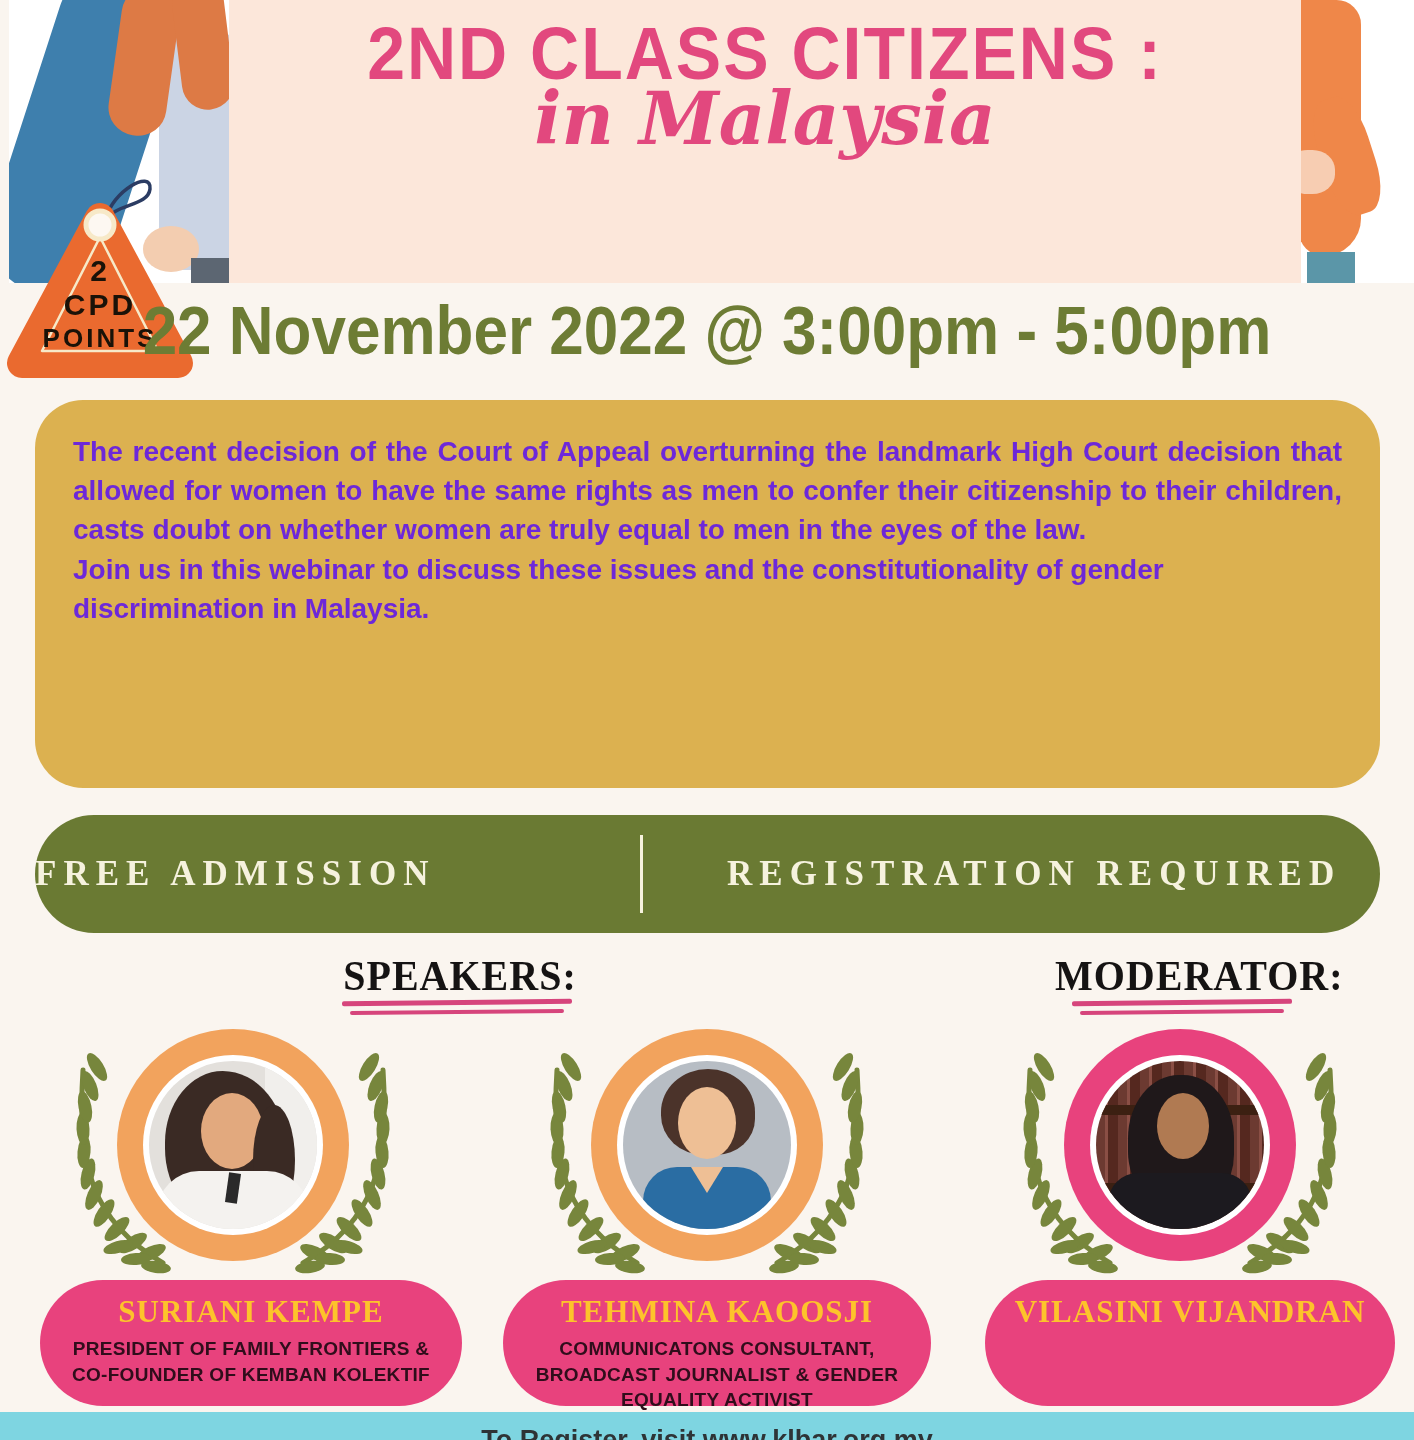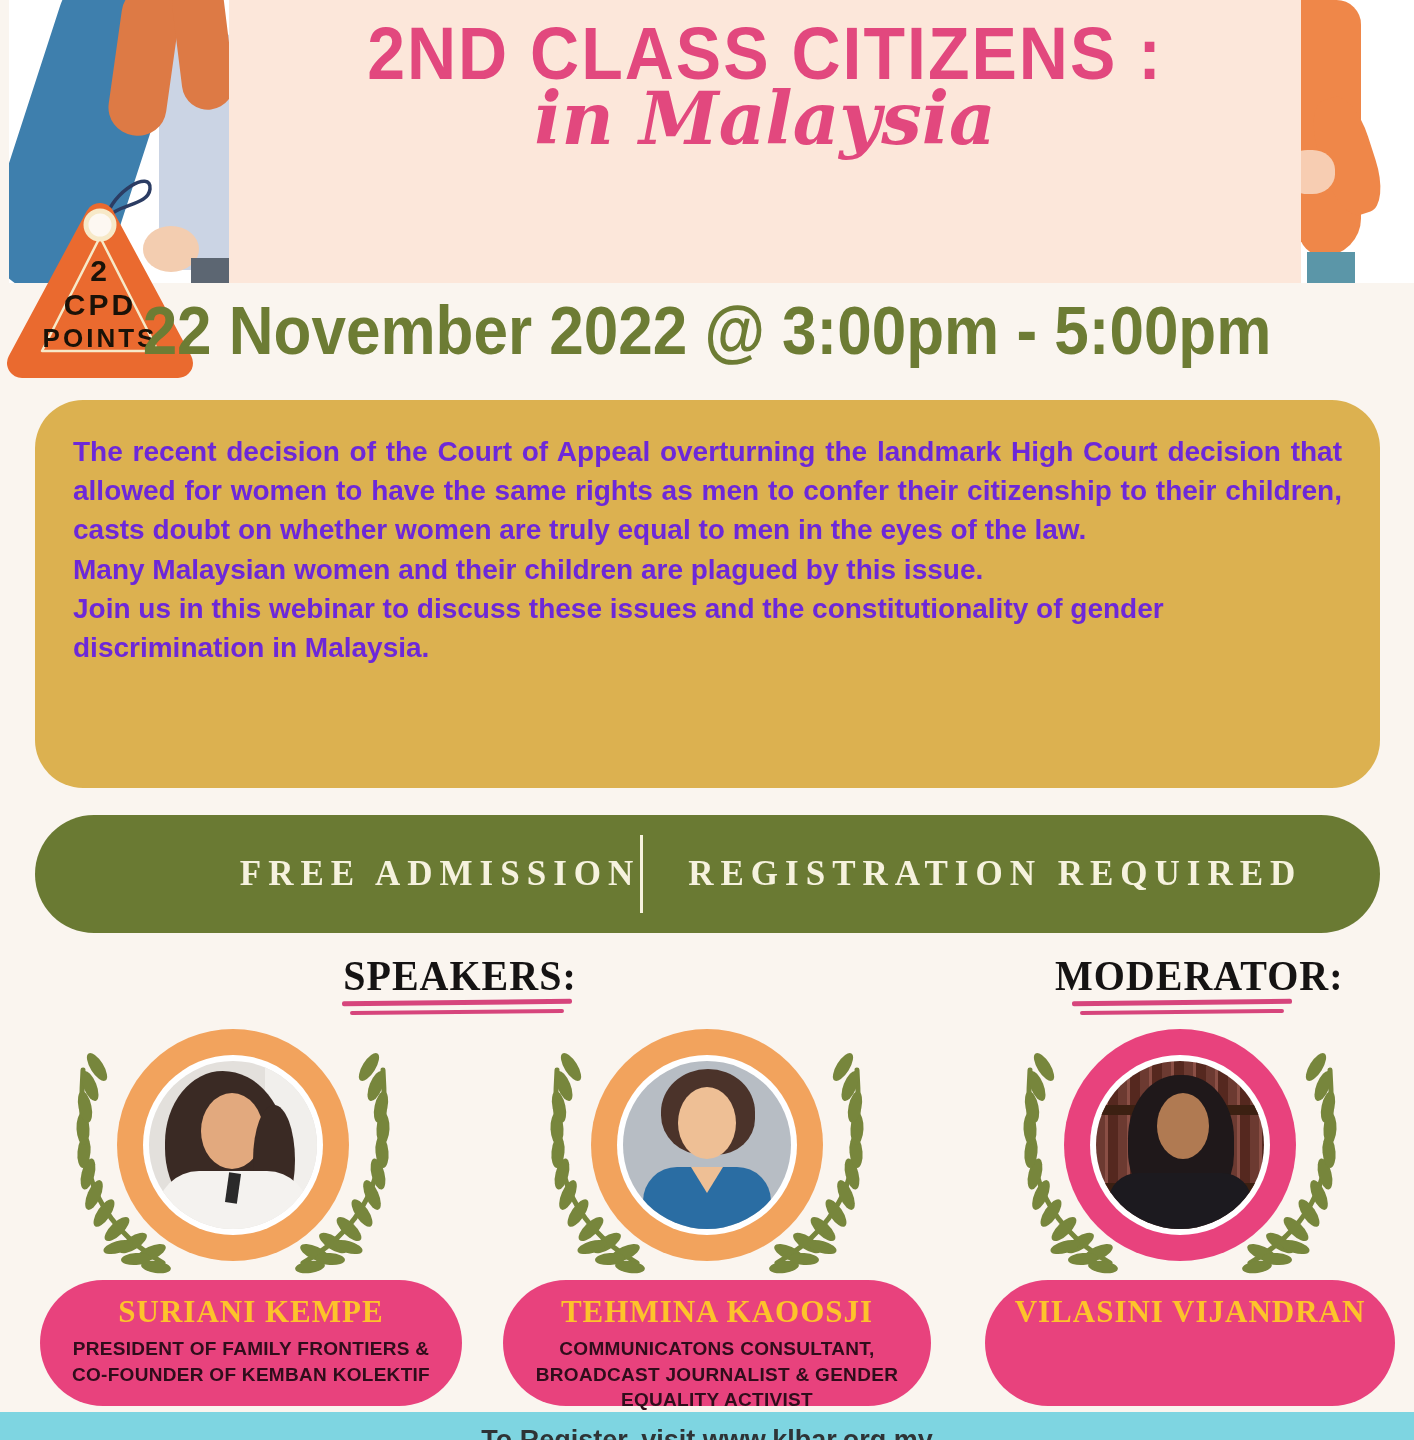--- a/index.html
+++ b/index.html
@@ -42,22 +42,22 @@
   
   .gold-box{position:absolute;left:35px;top:400px;width:1345px;height:388px;background:#dcb150;border-radius:48px;
             box-sizing:border-box;padding:32px 38px 0 38px;color:#6d28d9;font-size:28px;font-weight:bold;line-height:1.4;}
   .gold-box p{margin:0;}
   .gold-box p.justify{text-align:justify;}
 
   
   .green-banner{position:absolute;left:35px;top:815px;width:1345px;height:118px;background:#6a7a33;border-radius:59px;
                 display:flex;align-items:center;color:#f6f2de;font-family:"Liberation Serif",serif;font-weight:bold;
                 font-size:35px;letter-spacing:7px;}
-  .gb-left{flex:0 0 45%;text-align:right;}
-  .gb-right{flex:1;padding-left:48px;}
+  .gb-left{flex:0 0 45%;text-align:left;}
+  .gb-right{flex:1;text-align:center;padding-left:48px;}
   .gb-divider{position:absolute;left:45%;top:20px;width:3px;height:78px;background:#f6f2de;}
 
   
   .sec-label{position:absolute;top:950px;font-family:"Liberation Serif",serif;font-weight:bold;font-size:40px;color:#151313;
              transform:scaleY(1.08);transform-origin:top center;letter-spacing:1px;}
   #speakers-label{left:340px;width:240px;text-align:center;}
   #moderator-label{left:1055px;width:255px;text-align:center;}
   .pink-underline{position:absolute;background:#d6457c;border-radius:2px;transform:rotate(-0.6deg);}
   .u1a{left:342px;top:1000px;width:230px;height:5px;}
   .u1b{left:350px;top:1010px;width:214px;height:4px;}
@@ -167,21 +167,20 @@
     <circle cx="100" cy="62" r="14" fill="#fdf8f2" stroke="#f7e9c8" stroke-width="5"></circle>
     <text x="100" y="118" text-anchor="middle" font-size="30">2</text>
     <text x="100" y="152" text-anchor="middle" font-size="30">CPD</text>
     <text x="100" y="184" text-anchor="middle" font-size="26">POINTS</text>
   </svg>
 
   <div class="date-line">22 November 2022 @ 3:00pm - 5:00pm</div>
 
   <div class="gold-box">
     <p class="justify">The recent decision of the Court of Appeal overturning the landmark High Court decision that allowed for women to have the same rights as men to confer their citizenship to their children, casts doubt on whether women are truly equal to men in the eyes of the law.</p>
-    <p>Many Malaysian women and their children are plagued by this issue.</p>
     <p>Join us in this webinar to discuss these issues and the constitutionality of gender discrimination in Malaysia.</p>
   </div>
 
   <div class="green-banner">
     <div class="gb-left">FREE ADMISSION</div>
     <div class="gb-divider"></div>
     <div class="gb-right">REGISTRATION REQUIRED</div>
   </div>
 
   <div class="sec-label" id="speakers-label">SPEAKERS:</div>

